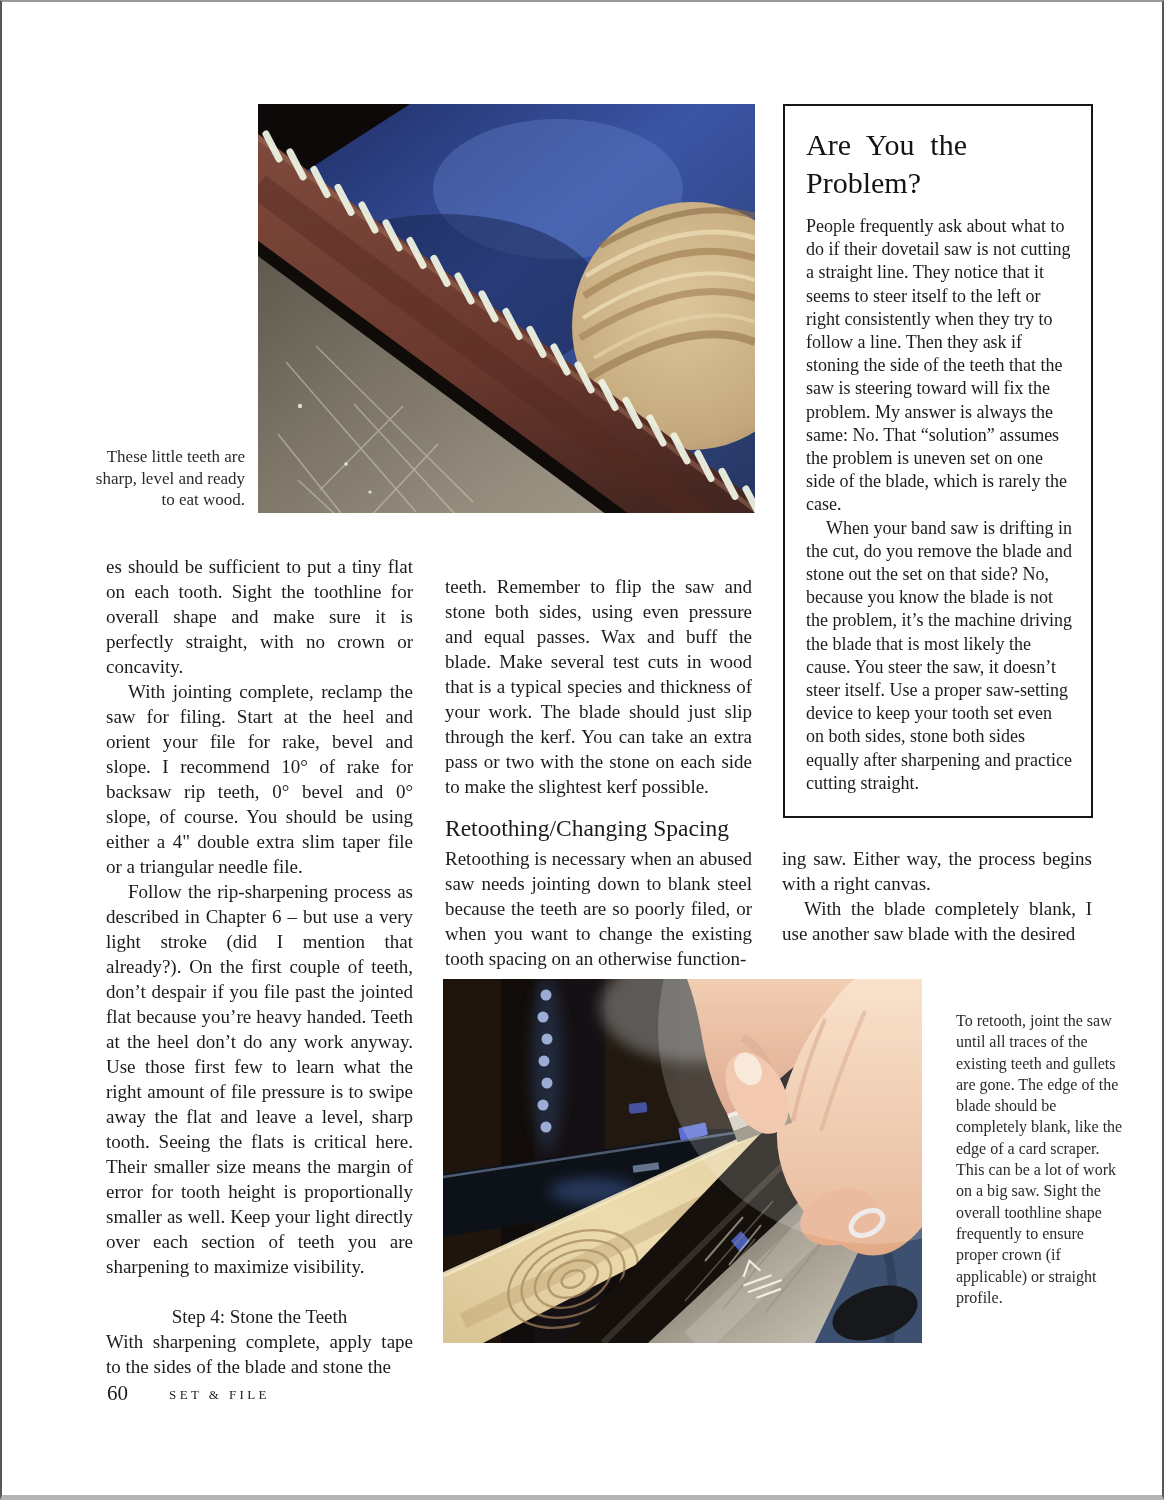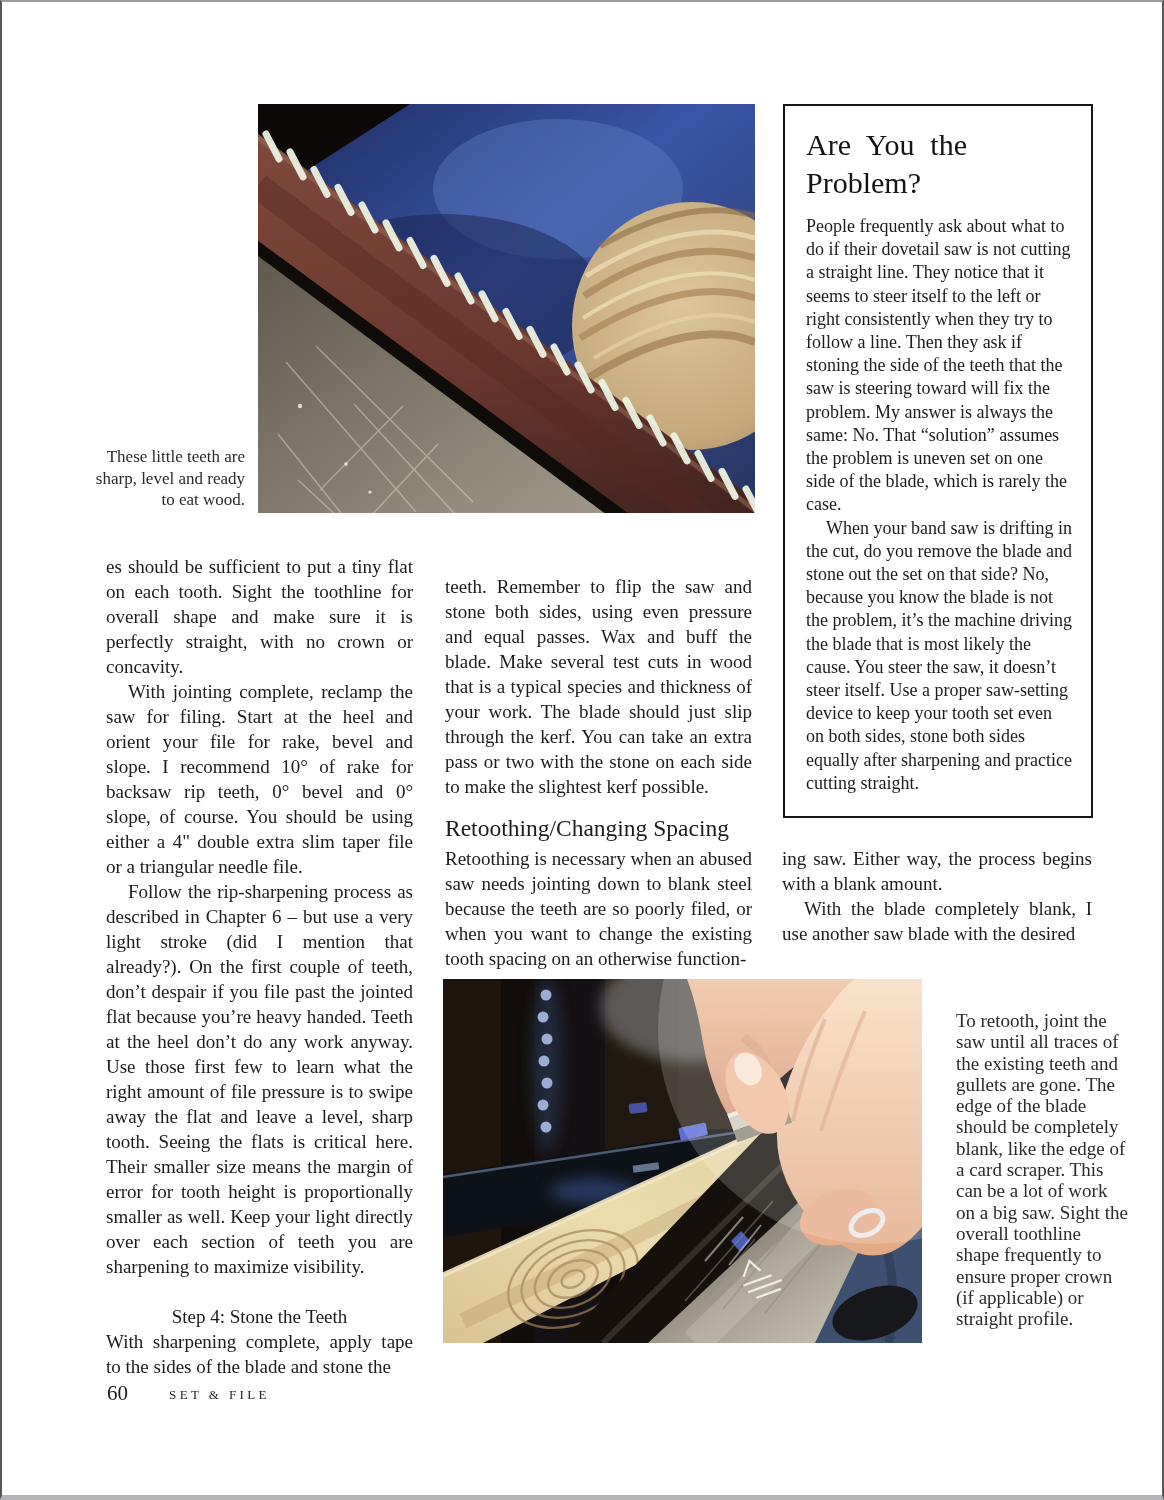--- a/index.html
+++ b/index.html
@@ -12,21 +12,21 @@
     overflow:hidden;
   }
   figure{margin:0;padding:0;}
   .photo{position:absolute;overflow:hidden;background:#222;}
   .photo svg{display:block;width:100%;height:100%;}
   #photo-top{left:256px;top:102px;width:497px;height:409px;}
   #photo-bottom{left:441px;top:977px;width:479px;height:364px;}
 
   .caption{position:absolute;color:#2a2a2a;}
   #cap-top{left:91px;top:444px;width:152px;text-align:right;font-size:17px;line-height:21.5px;}
-  #cap-bottom{left:954px;top:1008px;width:172px;text-align:left;font-size:19px;line-height:21.3px;}
+  #cap-bottom{left:954px;top:1008px;width:172px;text-align:left;font-size:16px;line-height:21.3px;}
 
   .sidebar{
     position:absolute;left:781px;top:102px;width:310px;height:714px;
     border:2.5px solid #151515;box-sizing:border-box;padding:20px 19px 0 21px;
     background:#fff;
   }
   .sidebar h2{
     font-size:30px;font-weight:normal;line-height:38px;margin:0 0 13px 0;
     word-spacing:0.28em;color:#141414;
   }
@@ -169,21 +169,21 @@
     <p>With sharpening complete, apply tape to the sides of the blade and stone the</p>
   </div>
 
   <div id="col-middle" class="body-col">
     <p>teeth. Remember to flip the saw and stone both sides, using even pressure and equal passes. Wax and buff the blade. Make several test cuts in wood that is a typical species and thickness of your work. The blade should just slip through the kerf. You can take an extra pass or two with the stone on each side to make the slightest kerf possible.</p>
     <h3 class="section-heading">Retoothing/Changing Spacing</h3>
     <p>Retoothing is necessary when an abused saw needs jointing down to blank steel because the teeth are so poorly filed, or when you want to change the existing tooth spacing on an otherwise function-</p>
   </div>
 
   <div id="col-right" class="body-col">
-    <p>ing saw. Either way, the process begins with a blank amount.</p>
+    <p>ing saw. Either way, the process begins with a right canvas.</p>
     <p class="indent">With the blade completely blank, I use another saw blade with the desired</p>
   </div>
 
   <figure id="photo-bottom" class="photo">
     <svg viewBox="0 0 479 364" preserveAspectRatio="none">
       <defs>
         <linearGradient id="pb-wood" x1="0" y1="1" x2="1" y2="0">
           <stop offset="0" stop-color="#d9c394"></stop>
           <stop offset="0.5" stop-color="#ecdcae"></stop>
           <stop offset="1" stop-color="#e3cf9e"></stop>

